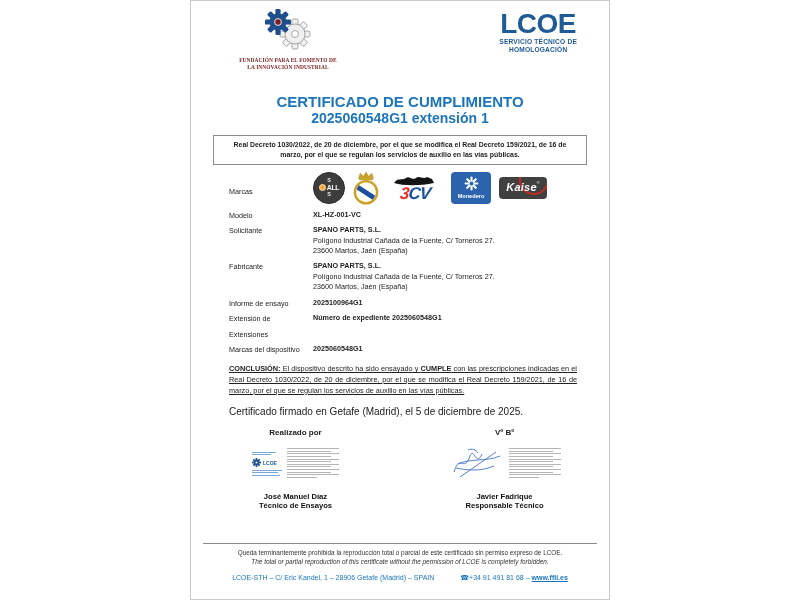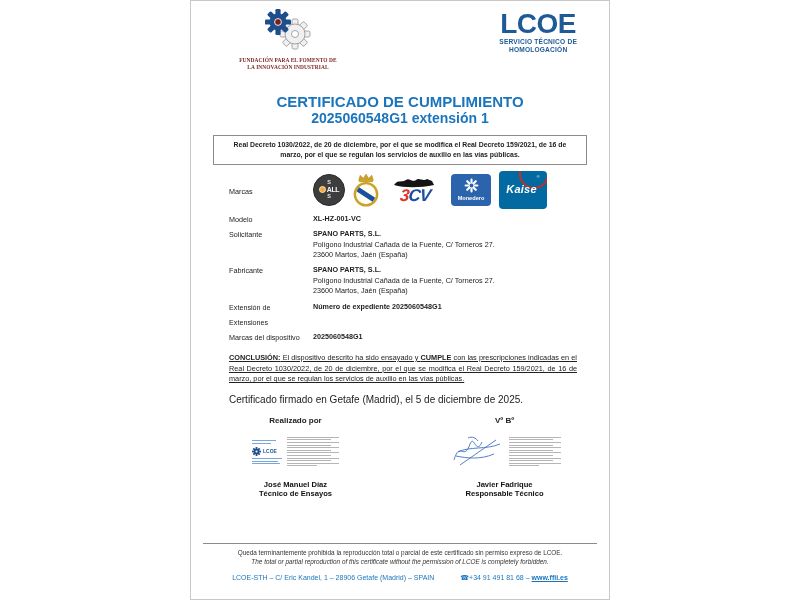--- a/index.html
+++ b/index.html
@@ -36,21 +36,21 @@
     color:#fff; display:flex; flex-direction:column; align-items:center; justify-content:center; line-height:1; }
   .sos-s { font-size:5.5px; font-weight:bold; color:#e8e8e8; }
   .sos-mid { display:flex; align-items:center; gap:1px; margin:1px 0; }
   .sos-dot { width:7px; height:7px; border-radius:50%; background:#f2a63c; border:1px solid #fbe3b5; }
   .sos-all { font-size:7px; font-weight:bold; color:#f5f5f5; letter-spacing:-0.3px; }
   .cv3 { display:flex; flex-direction:column; align-items:center; width:56px; }
   .cv3-text { font-style:italic; font-weight:bold; font-size:17px; line-height:0.9; transform:skewX(-6deg); letter-spacing:-1px; }
   .cv3-num { color:#e63329; } .cv3-cv { color:#1b4fa0; }
   .monedero { width:40px; height:32px; background:#2b63ad; border-radius:4px; display:flex; flex-direction:column; align-items:center; justify-content:center; }
   .monedero-label { color:#fff; font-weight:bold; font-size:5.6px; margin-top:1px; }
-  .kaise { position:relative; width:48px; height:38px; background:#0369a1; border-radius:4px; overflow:hidden;
+  .kaise { position:relative; width:48px; height:22px; background:#404040; border-radius:4px; overflow:hidden;
     display:flex; align-items:center; justify-content:center; }
   .kaise::before { content:""; position:absolute; width:26px; height:26px; border:2.5px solid #d42a1e; border-radius:50%; right:-2px; top:-12px; opacity:0.9; }
   .kaise-label { position:relative; color:#fff; font-weight:bold; font-style:italic; font-size:11px; letter-spacing:0.2px; }
   .kaise-reg { position:relative; color:#fff; font-size:4px; align-self:flex-start; margin-top:3px; }
   
   .conclusion { margin:10px 32px 0 38px; font-size:7.3px; line-height:1.5; text-align:justify; color:#222;text-decoration:underline; }
   .signedline { margin:9px 32px 0 38px; font-size:10px; color:#222; }
   
   .sigs { display:flex; margin-top:11px; }
   .sig { width:50%; text-align:center; }
@@ -193,20 +193,24 @@
 
     <div class="row">
       <div class="row-label">Fabricante</div>
       <div class="row-value">
         <div class="bold">SPANO PARTS, S.L.</div>
         <div>Polígono Industrial Cañada de la Fuente, C/ Torneros 27.</div>
         <div>23600 Martos, Jaén (España)</div>
       </div>
     </div>
 
+    <div class="row">
+      <div class="row-label">Informe de ensayo</div>
+      <div class="row-value bold">2025100964G1</div>
+    </div>
 
     <div class="row">
       <div class="row-label">Extensión de</div>
       <div class="row-value bold">Número de expediente 2025060548G1</div>
     </div>
 
     <div class="row">
       <div class="row-label">Extensiones</div>
     </div>
 

